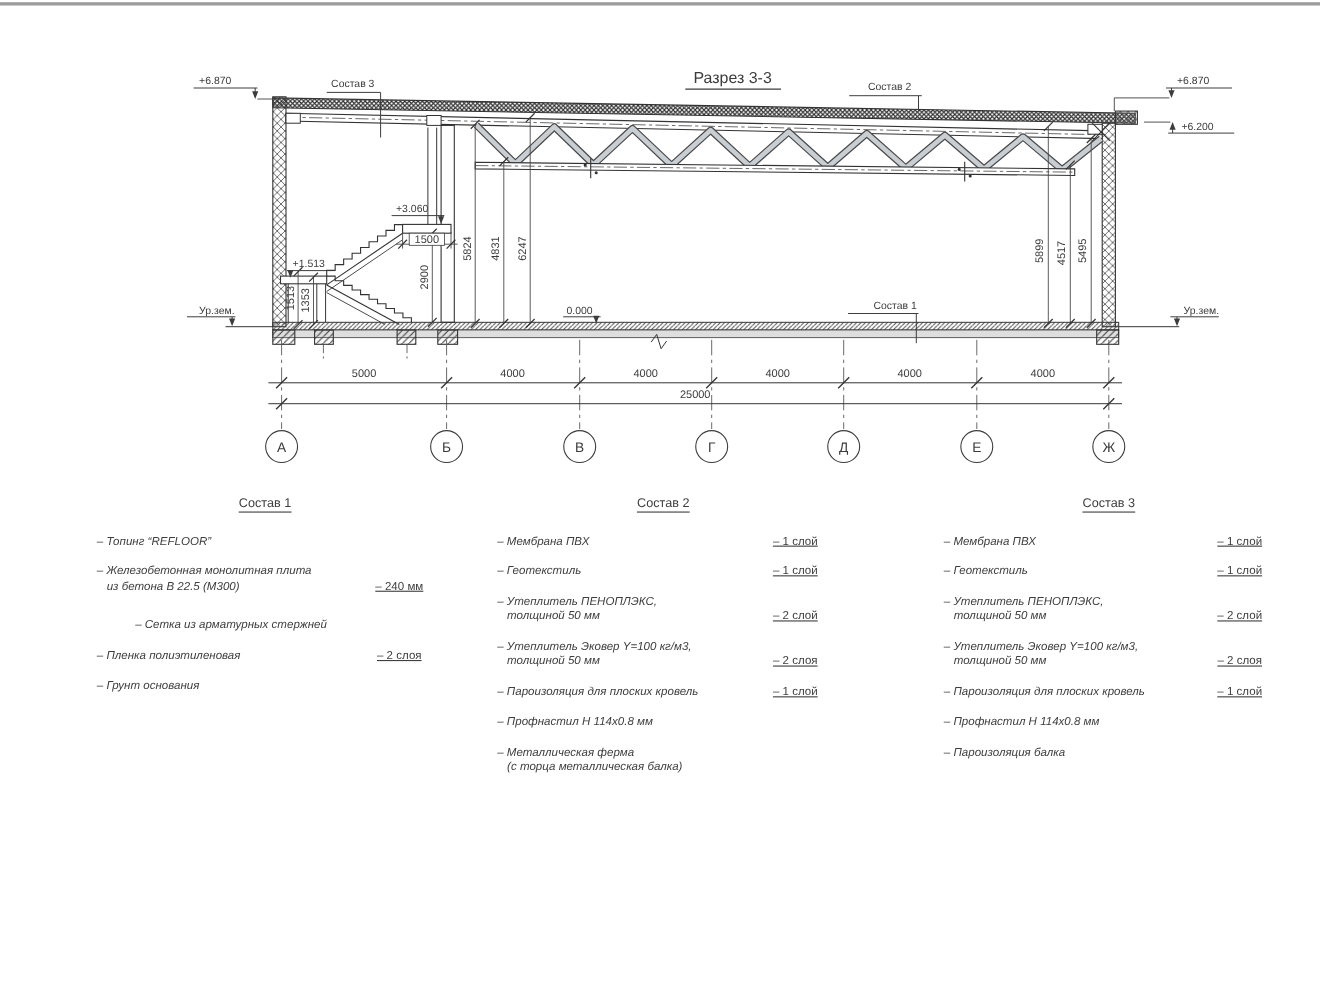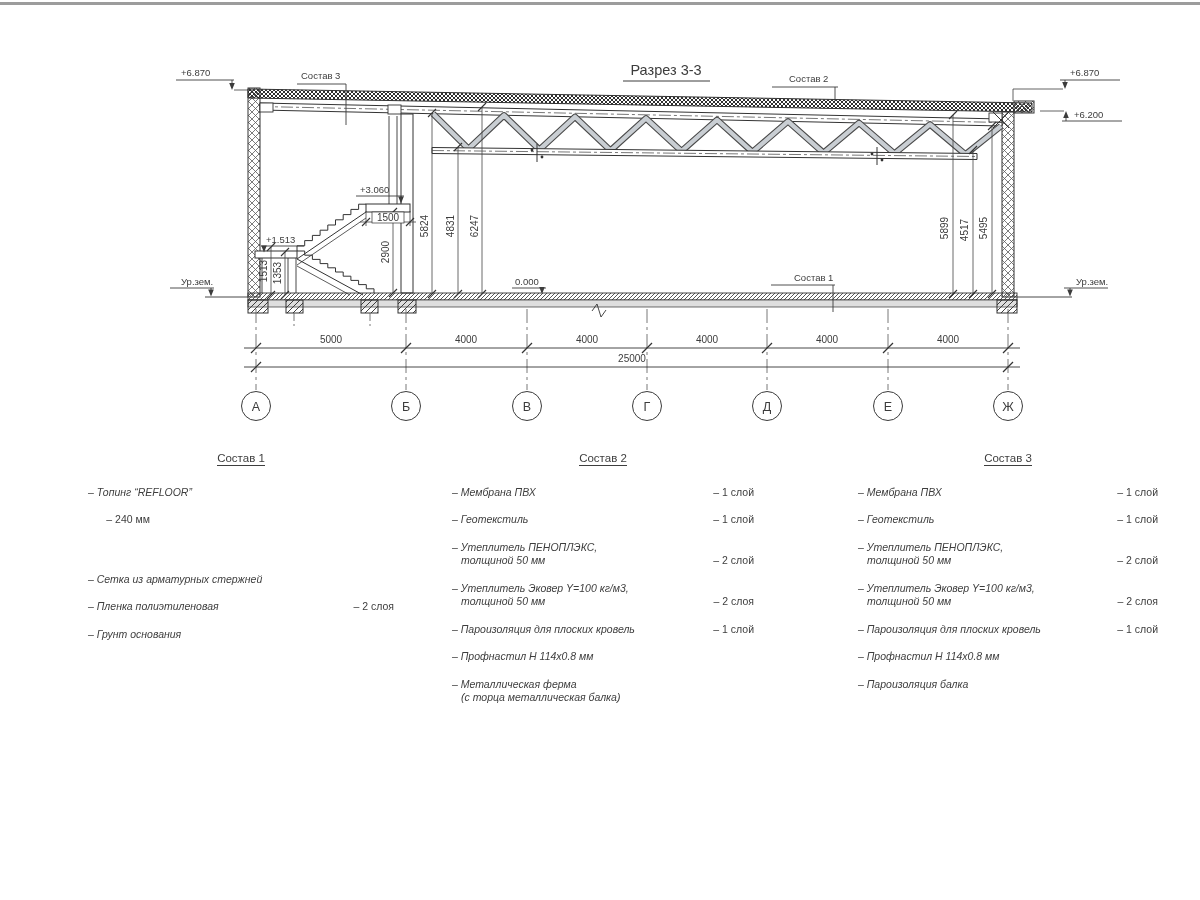--- a/index.html
+++ b/index.html
@@ -11,23 +11,23 @@
   .t10{font-size:10px;}
   .t95{font-size:9.5px;}
   .t13{font-size:12.5px;}
   .ttl{font-size:14.5px;}
   .comp{position:absolute;font-size:10.5px;line-height:13.5px;color:#3e3e3e;}
   .comp-title{text-align:center;margin-bottom:20px;font-size:11.5px;}
   .comp-title span{border-bottom:1px solid #3e3e3e;padding-bottom:1px;}
   .comp-item{display:flex;align-items:flex-end;}
   .comp-text{flex:1;font-style:italic;}
   .l2{padding-left:9px;}
-  .comp-note{width:62px;flex-shrink:0;text-align:right;}
+  .comp-note{width:62px;flex-shrink:0;text-align:center;text-decoration:underline;}
   .mt14{margin-top:14px;}
-  .mt30{margin-top:46px;}
+  .mt30{margin-top:22px;text-align:center;}
 </style>
 </head>
 <body>
 
 <div class="page">
   <div class="topbar"></div>
 
   <svg width="1200" height="440" viewBox="0 0 1200 440">
     <defs>
       <pattern id="wallHatch" width="7" height="7" patternUnits="userSpaceOnUse">
@@ -273,20 +273,24 @@
 
   <div class="comp" style="left:88px;top:452px;width:306px;">
     <div class="comp-title"><span>Состав 1</span></div>
     <div class="comp-item">
       <div class="comp-text">
           <div>– Топинг “REFLOOR”</div>
         </div>
       <div class="comp-note"></div>
     </div>
     <div class="comp-item mt14">
+      <div class="comp-text">
+        <div>– Железобетонная  монолитная плита</div>
+        <div class="l2">из бетона В 22.5 (М300)</div>
+      </div>
       <div class="comp-note">– 240 мм</div>
     </div>
     <div class="comp-item mt30">
       <div class="comp-text">
           <div>– Сетка из арматурных стержней</div>
         </div>
       <div class="comp-note"></div>
     </div>
     <div class="comp-item mt14">
       <div class="comp-text">

